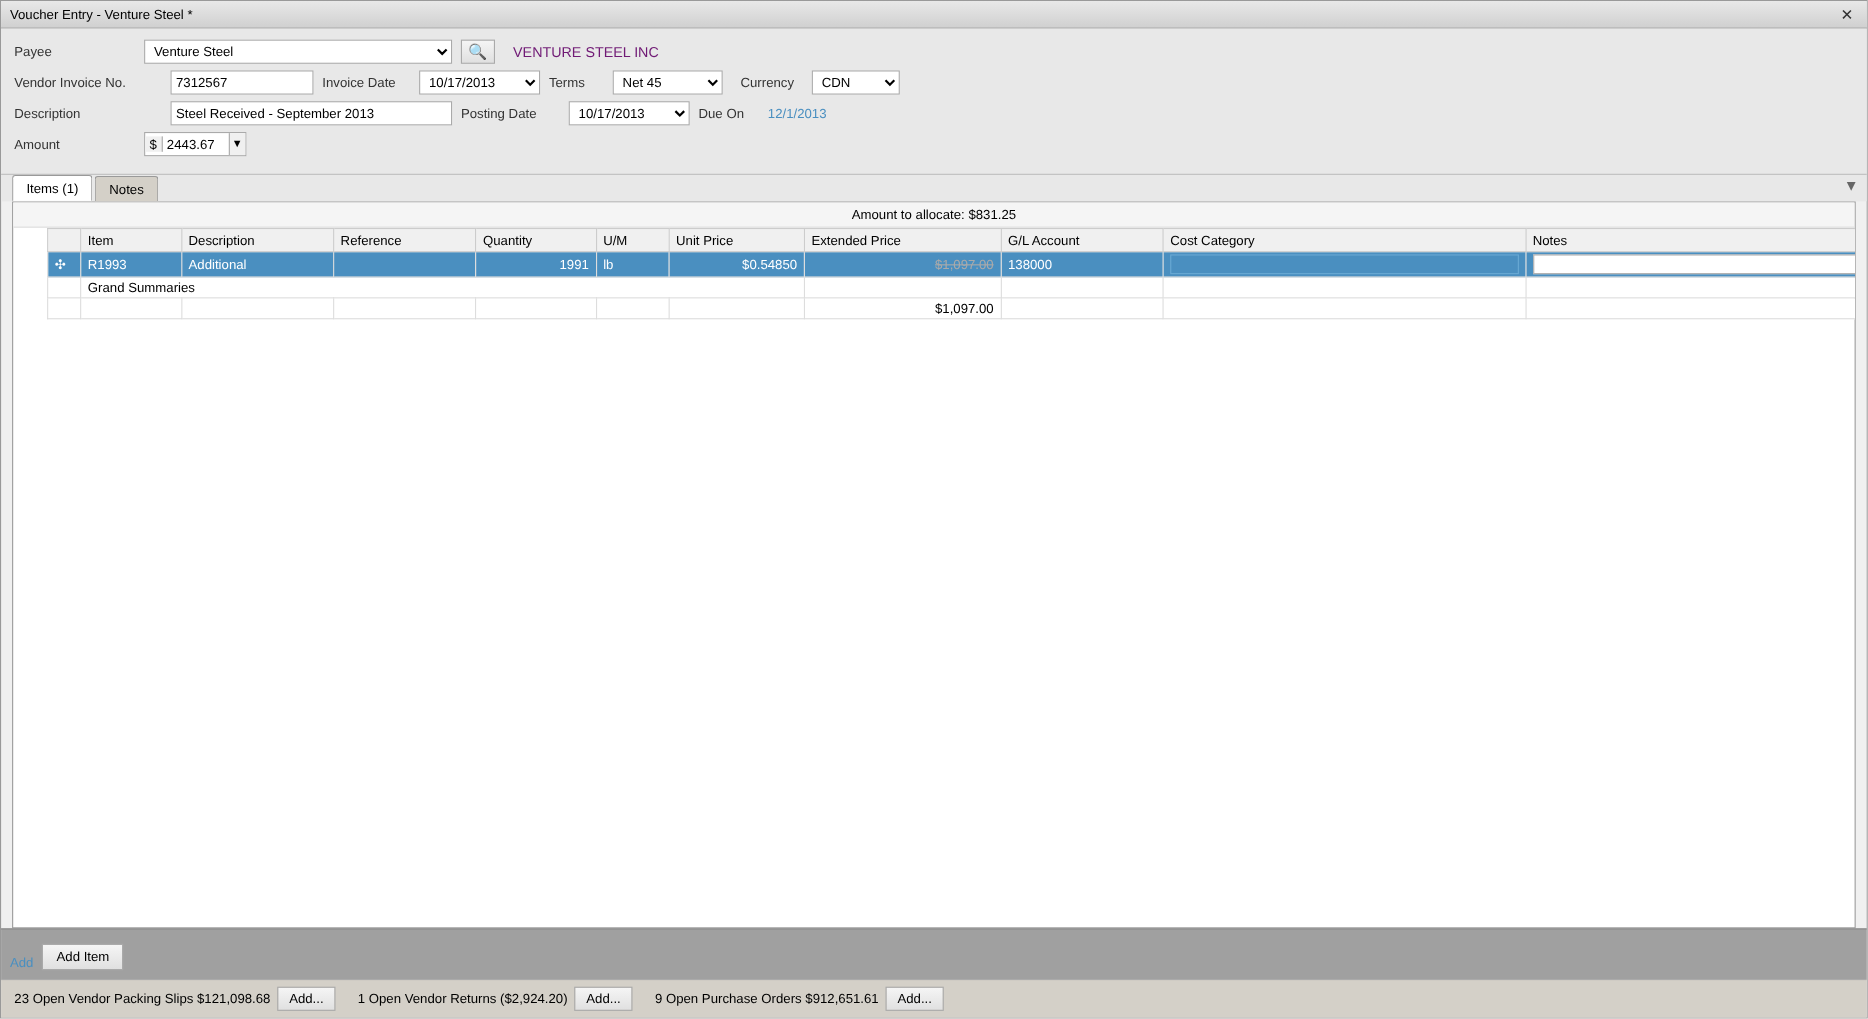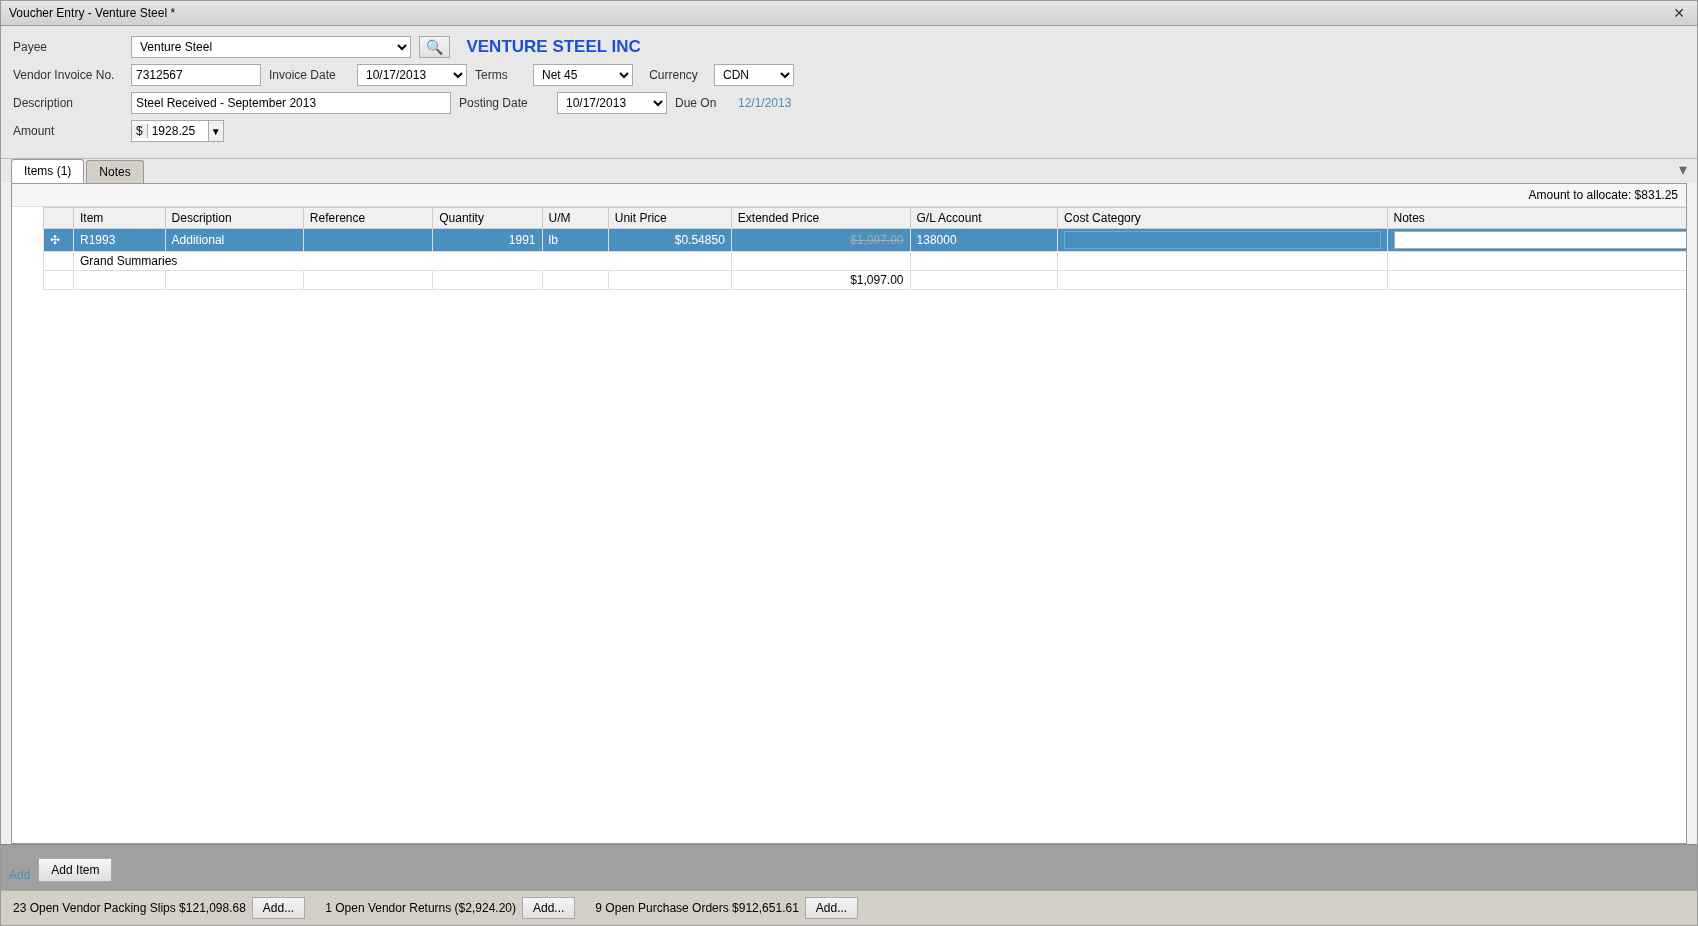--- a/index.html
+++ b/index.html
@@ -55,41 +55,42 @@
       font-size: 12px;
       color: #333;
       min-width: 110px;
     }
     .form-input {
       background: white;
       border: 1px solid #aaa;
       padding: 2px 4px;
       font-size: 12px;
       height: 22px;
+      margin-left: 24px;
     }
     .form-input-medium {
       width: 130px;
     }
     .dropdown-wrapper {
       display: flex;
       align-items: center;
       position: relative;
     }
     .dropdown-wrapper select {
       background: white;
       border: 1px solid #aaa;
       padding: 2px 4px;
       font-size: 12px;
       height: 22px;
       appearance: auto;
     }
     .vendor-name {
-      color: #1d4ed8;
-      font-size: 17px;
-      font-weight: bold;
+      color: #701a75;
+      font-size: 13px;
+      font-weight: normal;
       margin-left: 8px;
     }
     .lookup-btn {
       background: linear-gradient(to bottom, #f5f5f5, #e0e0e0);
       border: 1px solid #aaa;
       padding: 2px 6px;
       cursor: pointer;
       font-size: 14px;
       height: 22px;
       display: flex;
@@ -159,21 +160,21 @@
       border: 1px solid #999;
       margin: 0 10px 0 10px;
       display: flex;
       flex-direction: column;
       overflow: hidden;
     }
     .allocate-bar {
       background: #f5f5f5;
       border-bottom: 1px solid #ddd;
       padding: 4px 8px;
-      text-align: right;
+      text-align: center;
       font-size: 12px;
     }
     .grid-container {
       overflow: auto;
       flex: 1;
     }
     .data-grid {
       width: 100%;
       border-collapse: collapse;
       font-size: 12px;
@@ -312,36 +313,36 @@
       <span class="form-label" style="min-width:65px;text-align:center;">Currency</span>
       <div class="dropdown-wrapper">
         <select class="form-select" style="width:80px;">
           <option value="CDN">CDN</option>
         </select>
       </div>
     </div>
 
     <div class="form-row">
       <span class="form-label">Description</span>
-      <input type="text" class="form-input" style="width: 320px;" value="Steel Received - September 2013">
+      <input type="text" class="form-input" style="width: 256px;" value="Steel Received - September 2013">
       <span class="form-label" style="min-width:90px;">Posting Date</span>
       <div class="dropdown-wrapper">
         <select class="form-select" style="width:110px;">
           <option value="10/17/2013">10/17/2013</option>
         </select>
       </div>
       <span class="form-label" style="min-width:55px;">Due On</span>
       <span style="color:#4a8fc0; font-size:12px;">12/1/2013</span>
     </div>
 
     <div class="form-row">
       <span class="form-label">Amount</span>
       <div class="amount-wrapper">
         <span class="amount-prefix">$</span>
-        <span class="amount-value">1928.25</span>
+        <span class="amount-value">2443.67</span>
         <span class="amount-arrow">▼</span>
       </div>
     </div>
   </div>
 
   <div class="tabs-area">
     <div class="tab active">
       <span>Items (1)</span>
     </div>
     <div class="tab">

